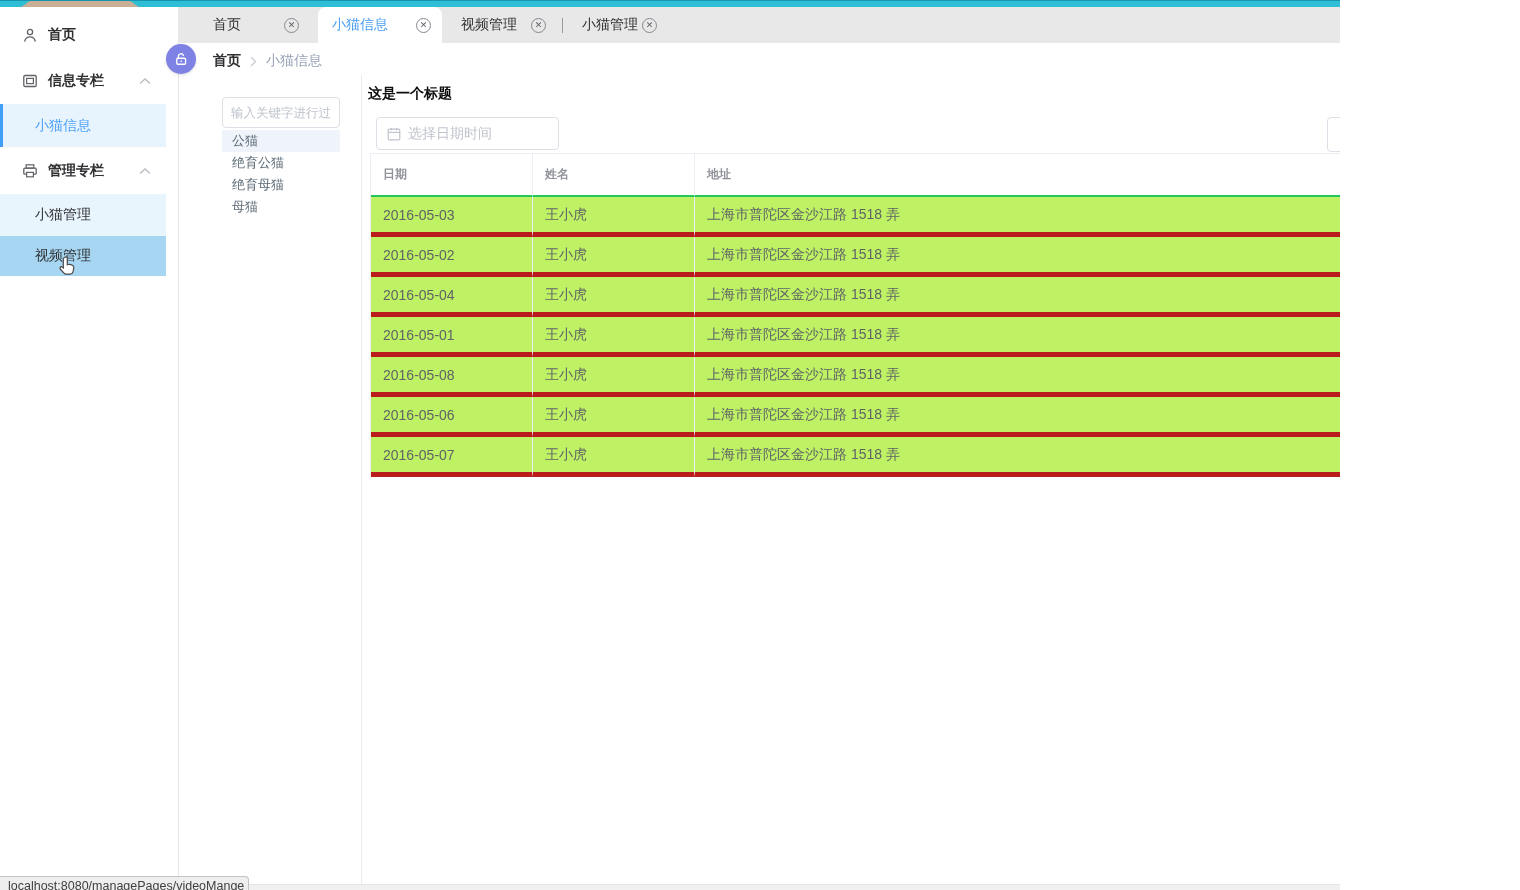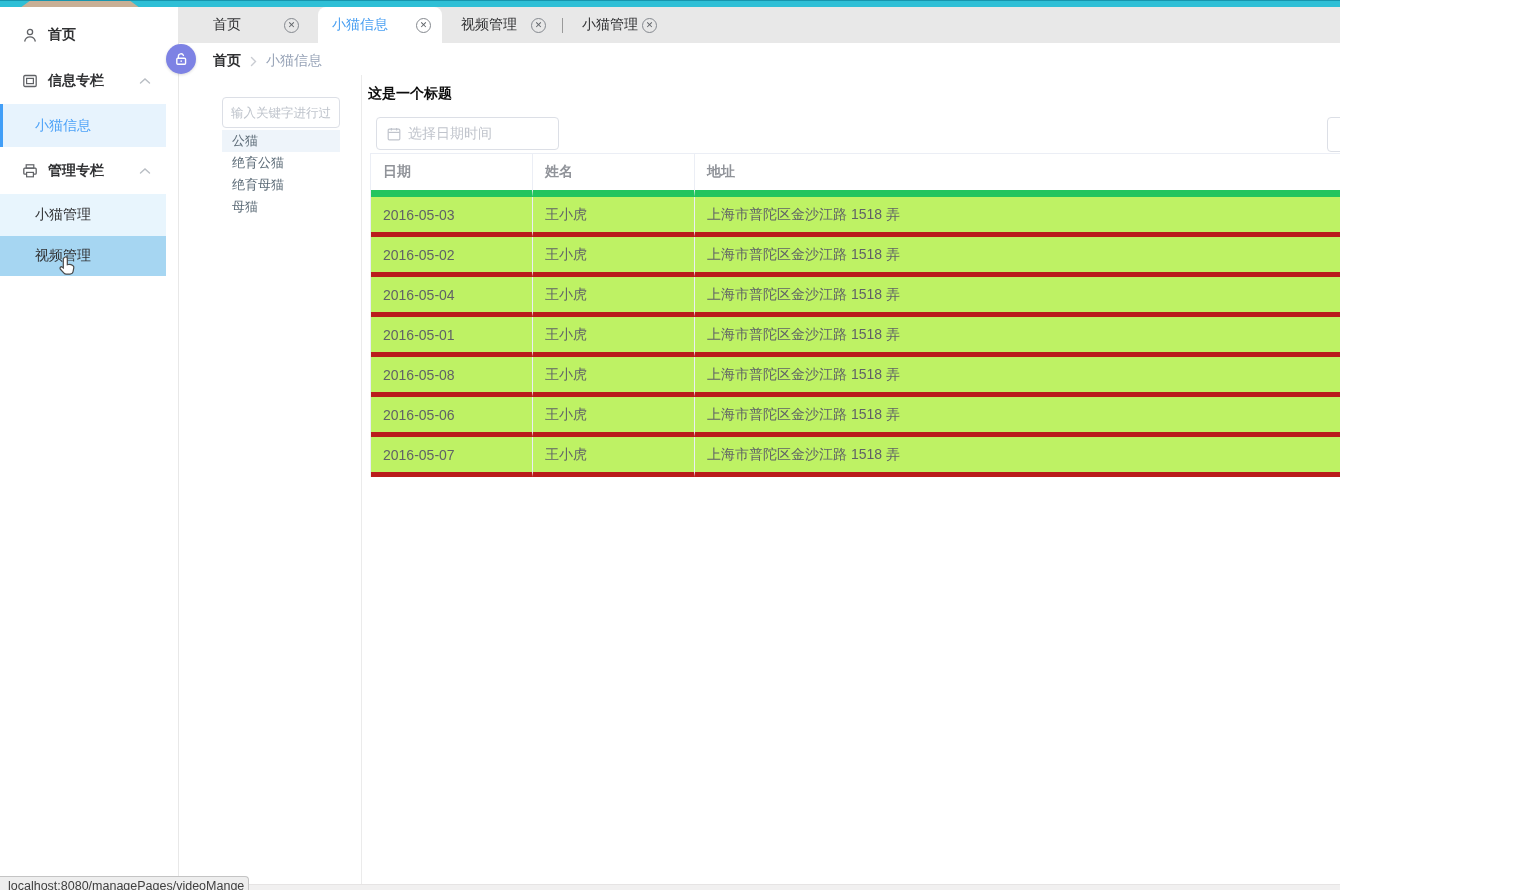--- a/index.html
+++ b/index.html
@@ -60,21 +60,21 @@
 
   .range-group { position:absolute; left:1147px; top:74px; display:flex; }
   .range-btn { height:35px; min-width:46px; padding:0 9px; background:#fff; border:1px solid #dcdfe6; margin-left:-1px; font-size:13px; color:#5f6470; display:flex; align-items:center; justify-content:center; cursor:pointer;font-style:italic; }
   .range-btn.first { border-radius:4px 0 0 4px; margin-left:0; width:61px; }
   .range-btn.b2 { width:46px; }
   .range-btn.b3 { width:49px; }
   .range-btn.active { background:#5a5fd6; border-color:#5a5fd6; color:#fff; width:57px; }
 
   
   .table { position:absolute; left:190px; top:110px; width:1150px; display:grid; grid-template-columns:162px 162px 1fr; border-top:1px solid #ebeef5; border-left:1px solid #ebeef5; }
-  .th { height:43px; display:flex; align-items:center; padding-left:12px; font-size:14px; color:#909399; font-weight:600; border-bottom:7px solid #22c55e; border-right:1px solid #ebeef5; background:#fff; }
+  .th { height:43px; display:flex; align-items:center; padding-left:12px; font-size:12px; color:#909399; font-weight:600; border-bottom:2px solid #22c55e; border-right:1px solid #ebeef5; background:#fff; }
   .th.last, .td.last { border-right:none; }
   .td { height:40px; display:flex; align-items:center; padding-left:12px; font-size:14px; color:#606266; border-bottom:5px solid #b91c1c; border-right:1px solid #ebeef5; background:#bef264; white-space:nowrap; }
 
   
   .bottom-strip { position:absolute; left:0; top:884px; width:1520px; height:6px; background:#f1f0f0; border-top:1px solid #e6e4e4; }
   .status-tooltip { position:absolute; left:0; top:876px; width:249px; height:14px; background:#eeeeee; border:1px solid #c4c4c4; border-left:none; border-bottom:none; border-top-right-radius:4px; font-size:12.5px; color:#3f3f3f; padding:2px 8px 0 8px; overflow:hidden; white-space:nowrap; z-index:10; }
 </style>
 </head>
 <body>
 

